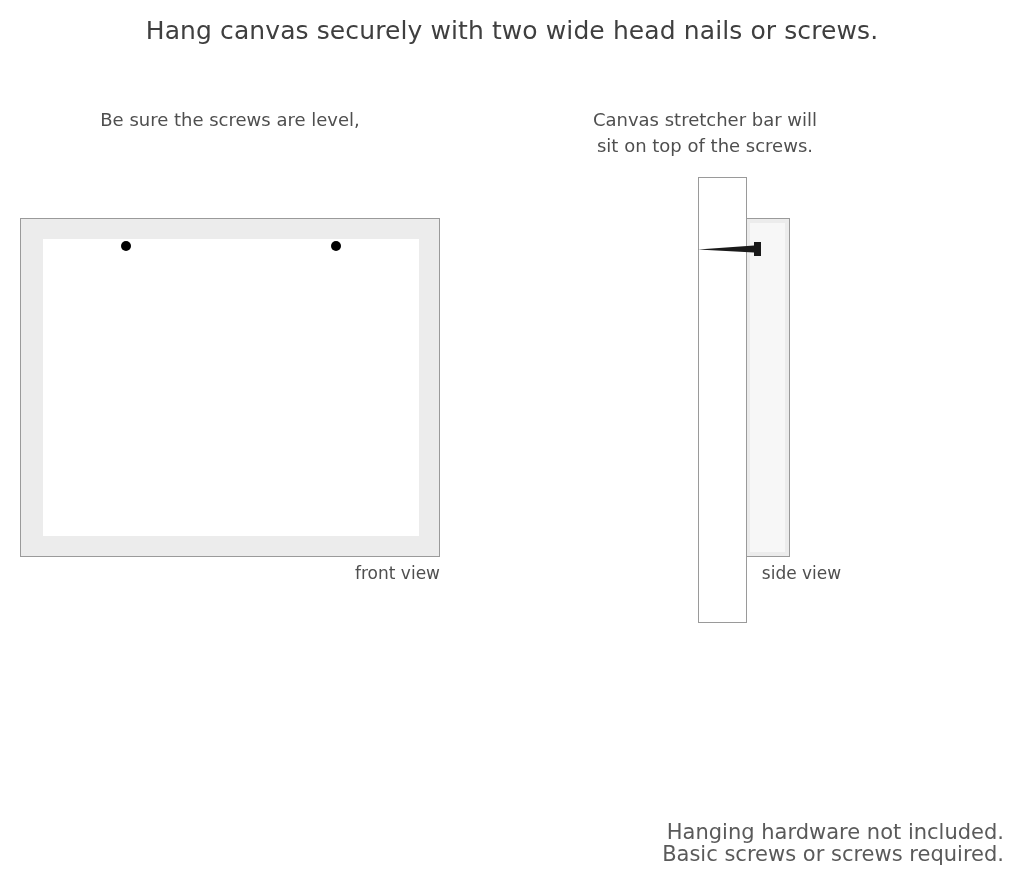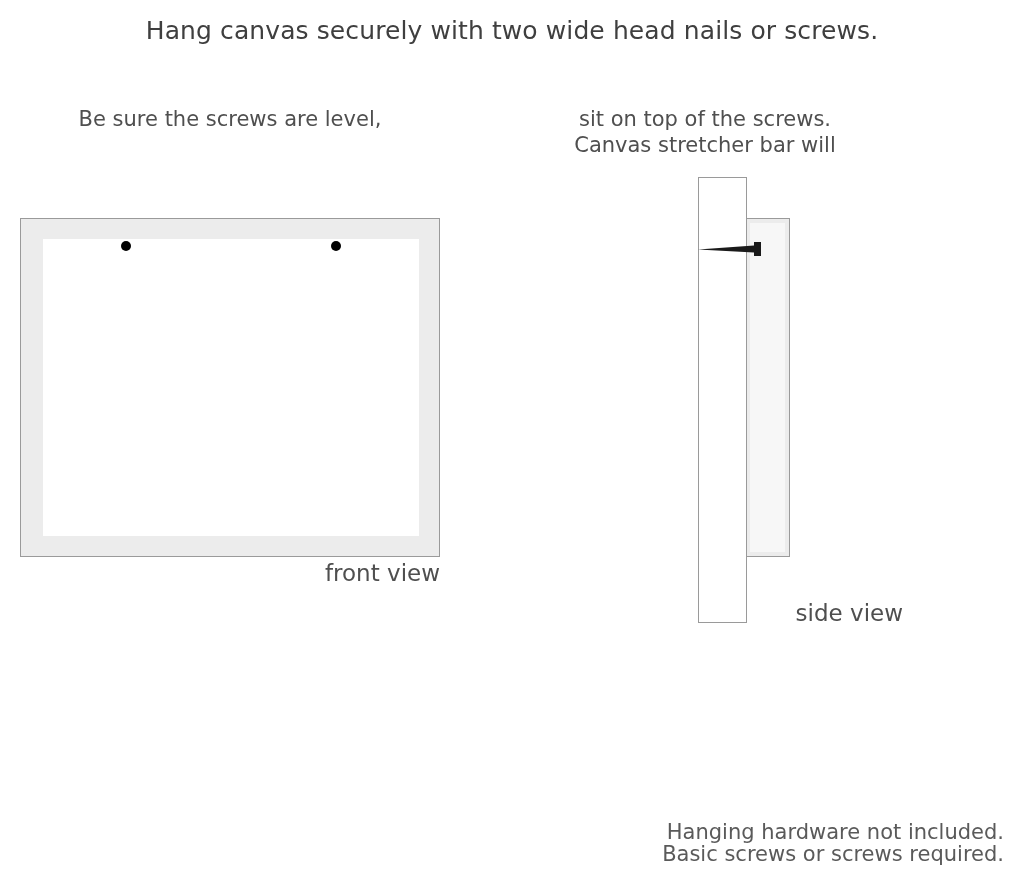--- a/index.html
+++ b/index.html
@@ -26,21 +26,21 @@
     font-size: 25px;
     font-weight: 400;
     color: #3f3f3f;
     letter-spacing: 0.1px;
     line-height: 34px;
   }
 
   .caption {
     position: absolute;
     text-align: center;
-    font-size: 21px;
+    font-size: 18px;
     line-height: 25.5px;
     color: #4f4f4f;
     font-weight: 400;
   }
   .caption-left {
     left: 20px;
     top: 107px;
     width: 420px;
   }
   .caption-right {
@@ -130,36 +130,35 @@
     top: 70px;
     width: 74px;
     height: 18px;
     z-index: 3;
     overflow: visible;
   }
 
   
   .view-label {
     position: absolute;
-    font-size: 23px;
+    font-size: 17px;
     line-height: 24px;
     color: #4f4f4f;
   }
   .label-front {
     left: 240px;
     top: 561px;
     width: 200px;
     text-align: right;
   }
   .label-side {
     left: 700px;
     top: 561px;
     width: 203px;
-    text-align: right;
-    margin-top: 40px;
+    text-align: center;
   }
 
   
   .footer {
     position: absolute;
     right: 20px;
     bottom: 10px;
     text-align: right;
     font-size: 21px;
     line-height: 22px;
@@ -170,22 +169,22 @@
 </head>
 <body>
 
 <div class="title">Hang canvas securely with two wide head nails or screws.</div>
 
 <div class="caption caption-left">
   <span class="line">Be sure the screws are level,</span>
 </div>
 
 <div class="caption caption-right">
+  <span class="line">Canvas stretcher bar will</span>
   <span class="line">sit on top of the screws.</span>
-  <span class="line">Canvas stretcher bar will</span>
 </div>
 
 <div class="front-view">
   <div class="canvas-frame">
     <div class="canvas-inner"></div>
     <div class="screw-dot screw-left"></div>
     <div class="screw-dot screw-right"></div>
   </div>
 </div>
 

